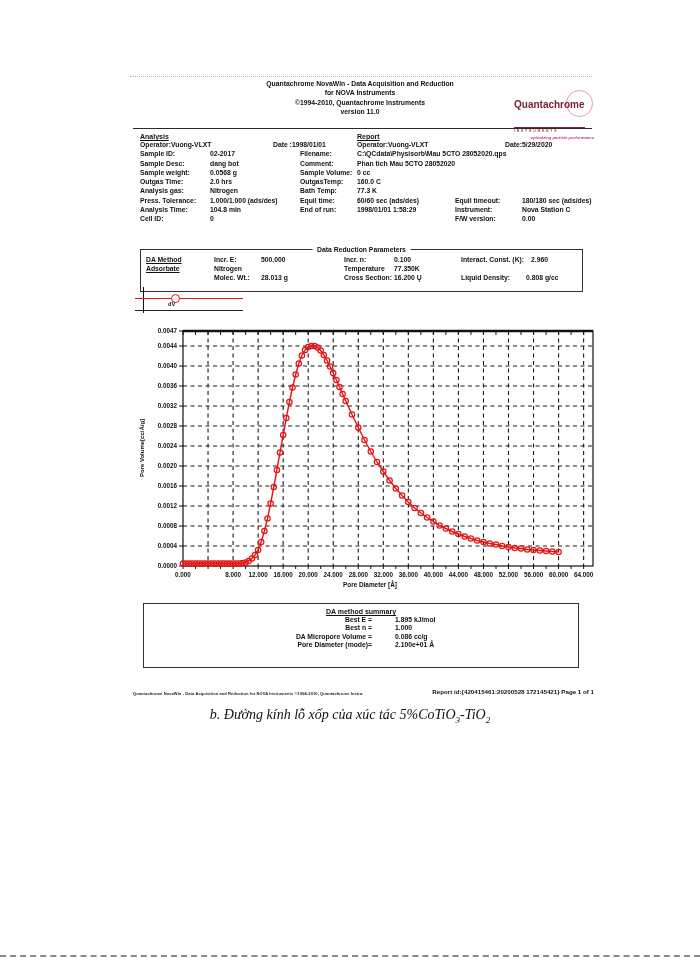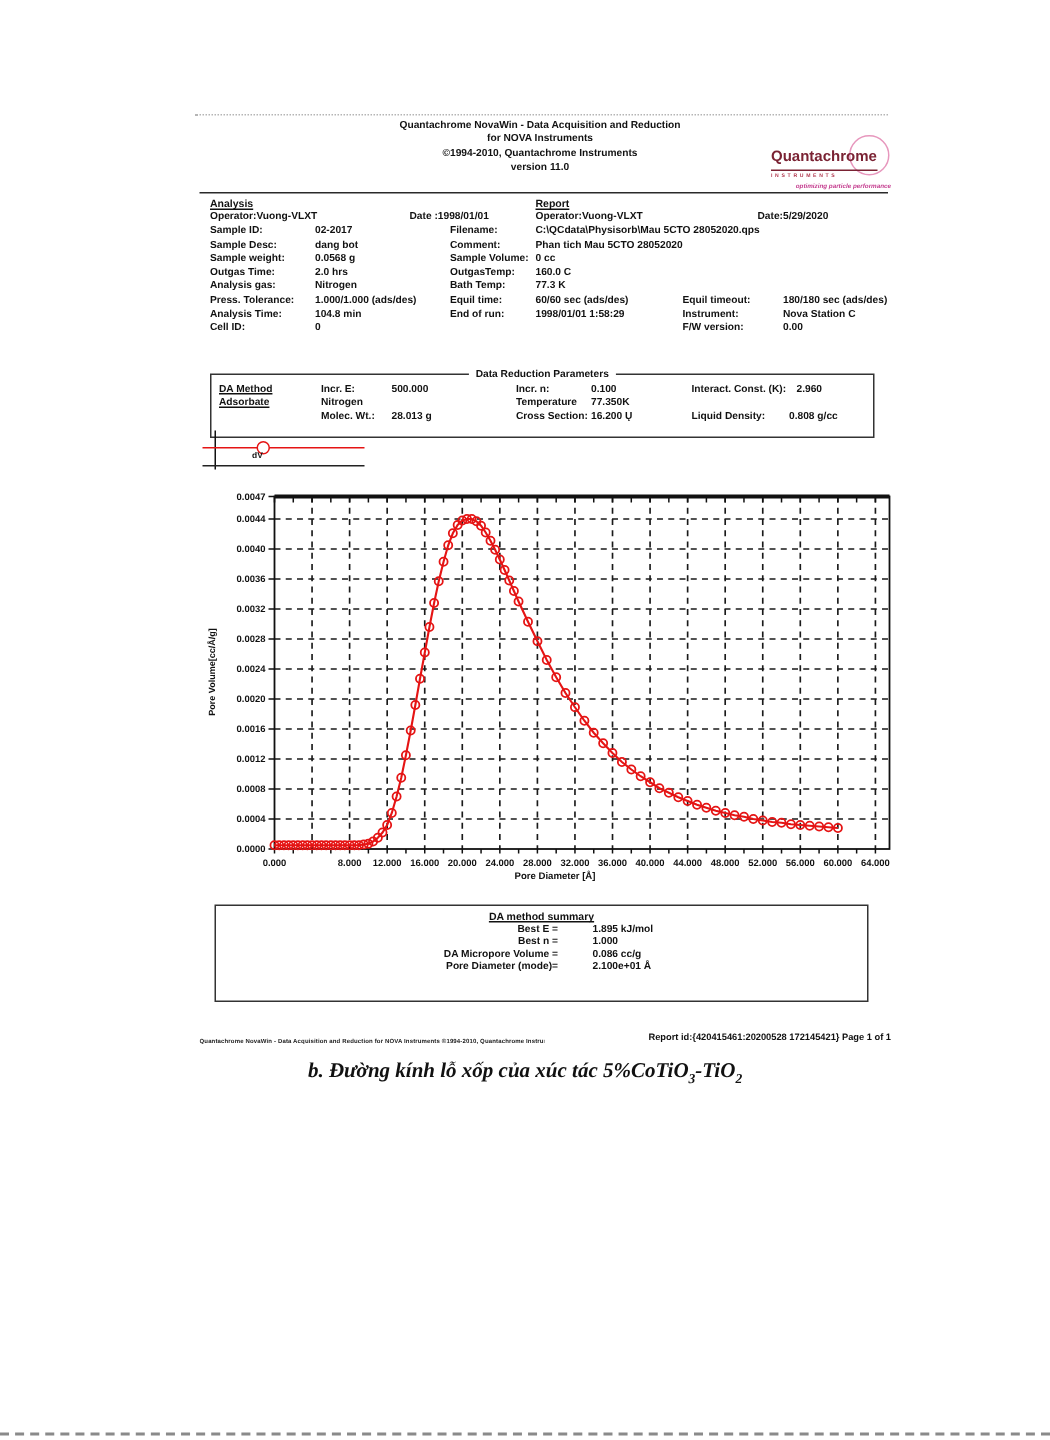--- a/index.html
+++ b/index.html
@@ -6,21 +6,21 @@
   .page{position:relative;width:700px;height:960px;background:#fff;overflow:hidden;
         font-family:"Liberation Sans",sans-serif;color:#111;font-weight:700;}
   .abs{position:absolute;white-space:nowrap;}
   
   .top-dotted{left:130px;top:76px;width:462px;height:0;border-top:1px dotted #b5b5b5;}
   .bottom-dotted{left:0;top:955px;width:700px;height:0;border-top:2px dashed #8a8a8a;}
   
   .hdr-center{left:130px;top:79px;width:460px;text-align:center;font-size:6.8px;line-height:9.4px;}
   .logo{left:514px;top:94px;width:80px;font-weight:700;}
   .logo-circle{position:absolute;left:52px;top:-4px;width:25px;height:25px;border:1.6px solid #e797bd;border-radius:50%;}
-  .logo-word{position:relative;font-size:10px;color:#7a2233;border-bottom:1.2px solid #7a2233;padding-bottom:3px;display:inline-block;}
+  .logo-word{position:relative;font-size:10px;color:#7a2233;border-bottom:1.2px solid #7a2233;padding-bottom:17px;display:inline-block;}
   .logo-sub{position:relative;font-size:3.4px;letter-spacing:1.8px;color:#b23a50;margin-top:1px;}
   .logo-tag{position:relative;font-size:4.2px;font-style:italic;color:#c43b8e;text-align:right;margin-top:2px;}
   .hrule{left:133px;top:128px;width:459px;height:0;border-top:1.6px solid #2a2a2a;}
   
   .sec-title{font-size:7px;text-decoration:underline;}
   .rows{font-size:6.8px;}
   .a-rows{left:140px;top:141px;width:230px;}
   .a-row{position:relative;height:9.25px;}
   .a-lbl{display:inline-block;width:70px;}
   .a-date{position:absolute;left:133px;top:0;}
@@ -61,21 +61,21 @@
   
   .sum-box{left:143px;top:603px;width:434px;height:63px;border:1px solid #333;font-size:6.8px;}
   .sum-title{text-align:center;margin-top:4px;font-size:7px;text-decoration:underline;}
   .sum-row{line-height:8.1px;margin-top:0.5px;}
   .sum-label{display:inline-block;width:228px;text-align:right;}
   .sum-value{margin-left:23px;}
   
   .footer-left{left:133px;top:691px;width:230px;font-size:4px;letter-spacing:0.1px;color:#222;overflow:hidden;}
   .footer-right{left:360px;top:688px;width:234px;text-align:right;font-size:6.2px;}
   .caption{left:0;top:707px;width:700px;text-align:center;font-family:"Liberation Serif","DejaVu Serif",serif;
-           font-style:italic;font-weight:700;font-size:14px;color:#111;}
+           font-style:italic;font-weight:400;font-size:14px;color:#111;}
   .caption sub{font-size:9px;}
 </style>
 </head>
 <body>
 
 <div class="page">
 
   <div class="abs top-dotted"></div>
 
   <div class="abs hdr-center">

